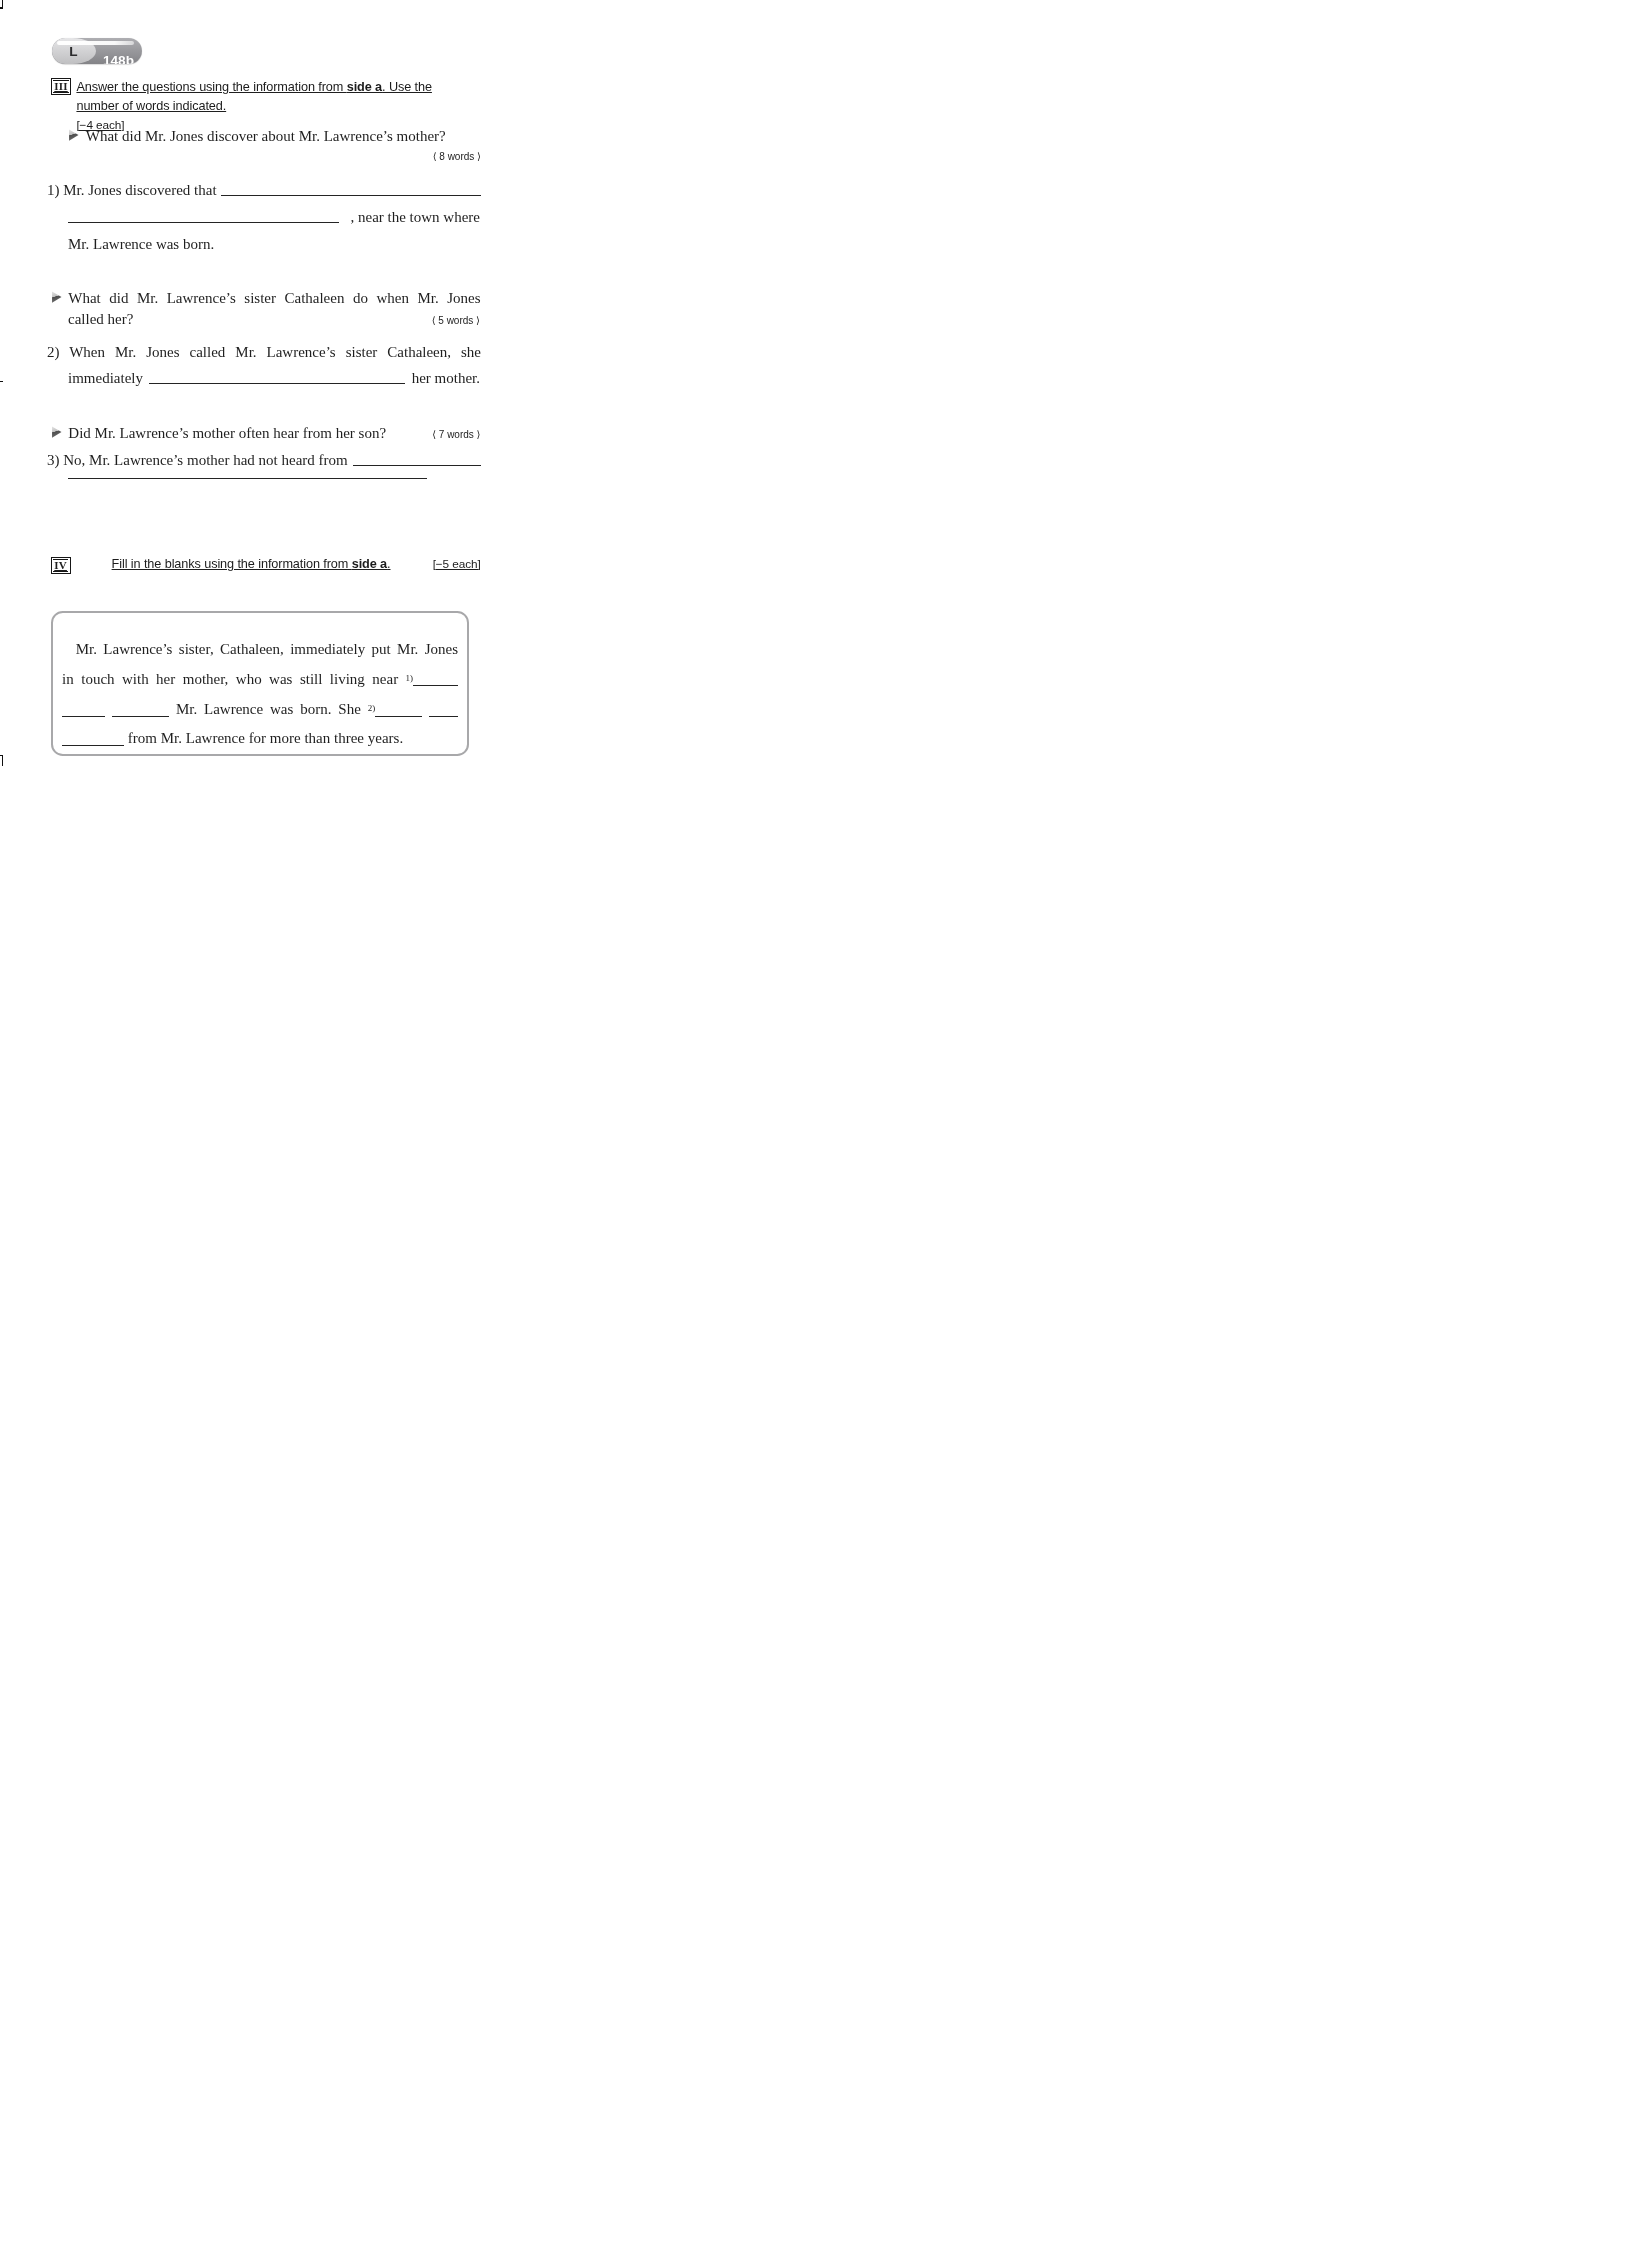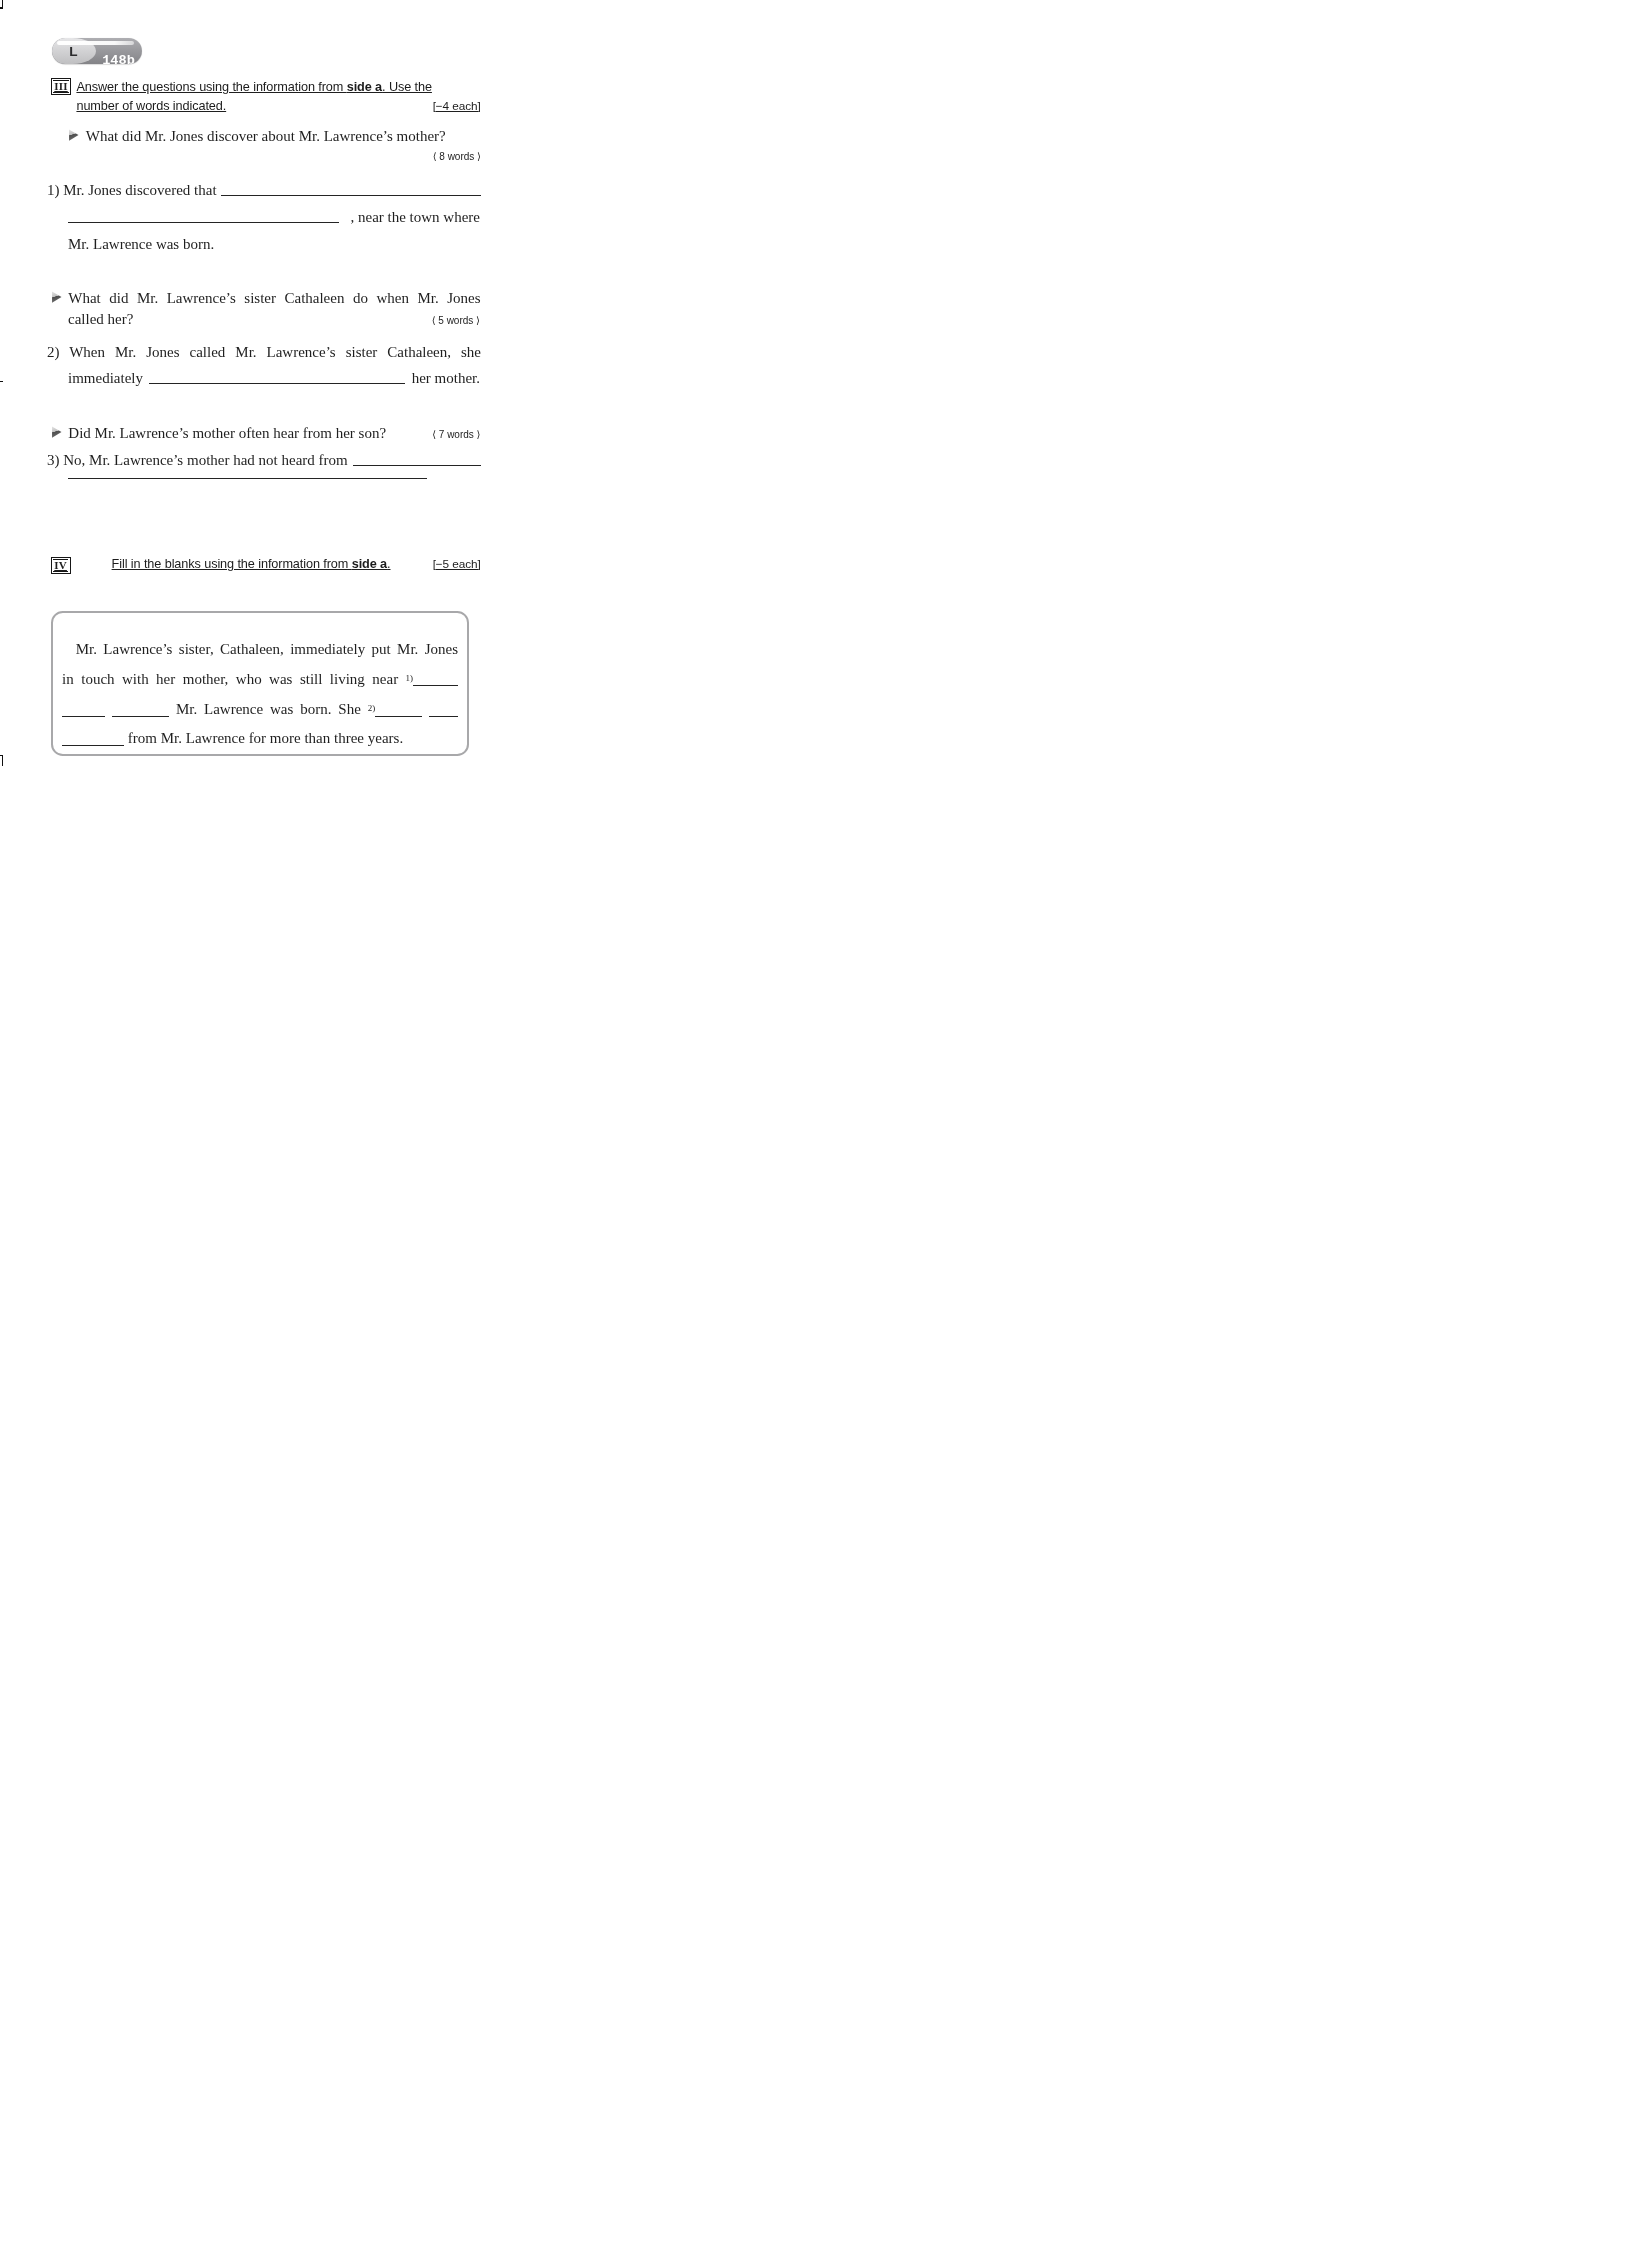--- a/index.html
+++ b/index.html
@@ -38,42 +38,42 @@
   }
   .badge-l {
     position:absolute; left:0; width:44px; top:0; bottom:0;
     display:flex; align-items:center; justify-content:center;
     font-family:"Liberation Sans", sans-serif; font-weight:bold;
     font-size:13.6px; color:#2c2c2e; padding-top:1.8px;
   }
   .badge-num {
     position:absolute; left:44px; right:0; top:0; bottom:0;
     display:flex; align-items:center; justify-content:center;
-    font-family:Liberation Mono, monospace; font-weight:bold;
+    font-family:Liberation Sans, sans-serif; font-weight:bold;
     font-size:13.6px; color:#ffffff; padding-top:18px;
   }
 
   
   .sec-hdr { display:flex; align-items:flex-start; font-family:"Liberation Sans", sans-serif;text-decoration:underline; }
   .numbox {
     flex:0 0 auto;
     border:1.4px solid #161616;
     padding:0.9px 1.8px;
     margin-right:5px;
     display:inline-flex; align-items:center; justify-content:center;
   }
   .numeral {
     font-family:"Liberation Serif", serif; font-weight:bold;
     font-size:11px; line-height:11px; letter-spacing:0.2px;
     border-top:1.4px solid #161616; border-bottom:1.4px solid #161616;
     padding:0 0.9px;
   }
   .inst { flex:1 1 auto; font-size:12.7px; line-height:19px; color:#1c1c1c; letter-spacing:-0.1px; }
   .inst b { font-weight:bold; }
-  .inst-row2 { display:flex; justify-content:space-between; }
+  .inst-row2 { display:flex; justify-content:space-between;flex-direction:column; }
   .penalty { font-family:"Liberation Sans","DejaVu Sans",sans-serif; font-size:11.8px; color:#1c1c1c; white-space:nowrap; }
 
   
   .serif { font-size:15px; line-height:20px; }
   .qrow { display:flex; align-items:flex-start; }
   .qarrow { flex:0 0 auto; width:10px; height:12.2px; margin:3.2px 6.8px 0 0; }
   .qtext { flex:1 1 auto; }
   .just { text-align:justify; text-align-last:justify; text-justify:inter-word; }
   .words { font-family:"Liberation Sans","DejaVu Sans",sans-serif; font-size:10px; color:#1c1c1c; white-space:nowrap; }
   .right { text-align:right; }

